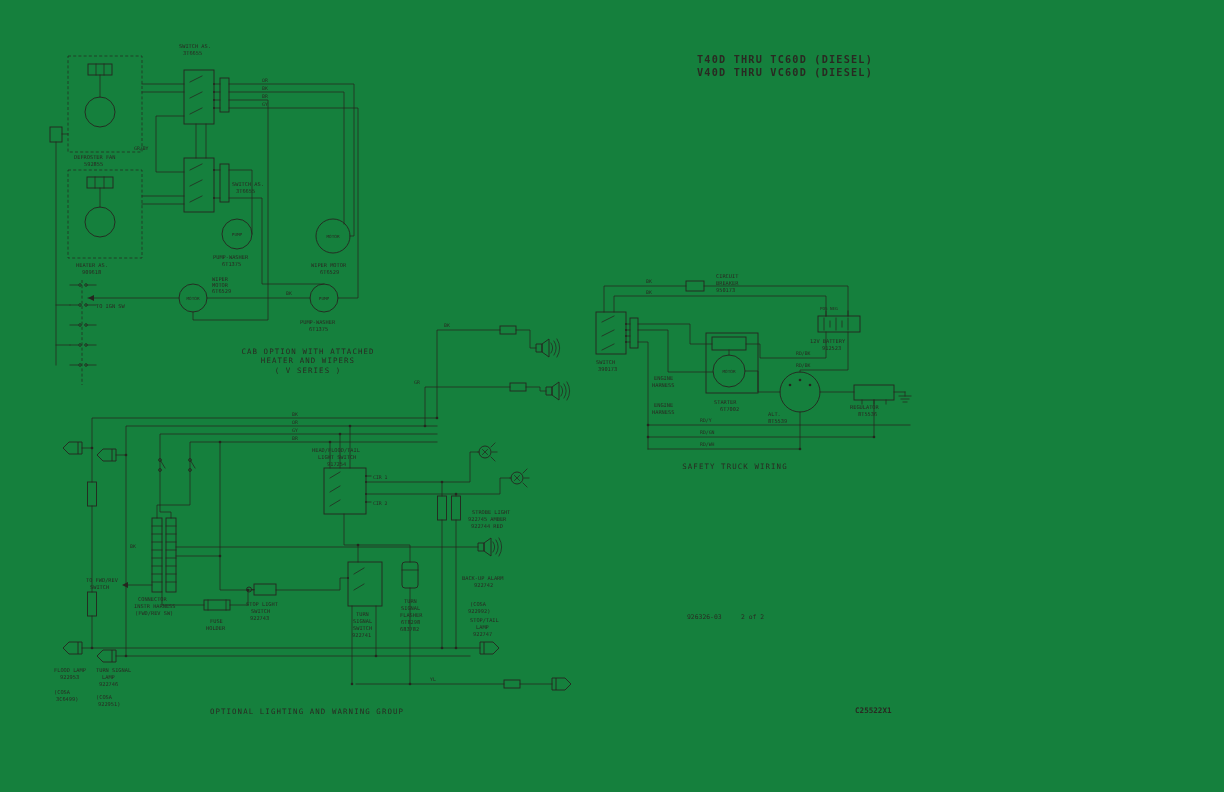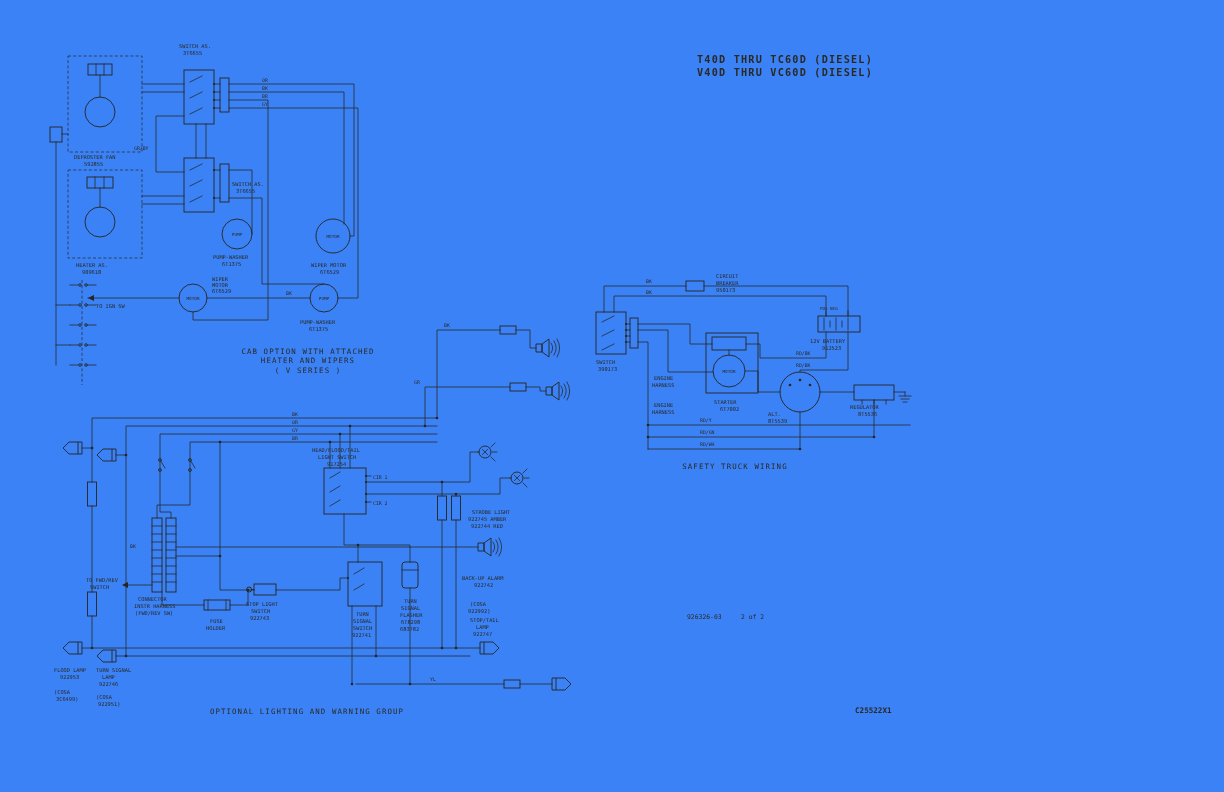--- a/index.html
+++ b/index.html
@@ -1,16 +1,16 @@
 <!DOCTYPE html>
 <html><head>
 <meta charset="utf-8">
 <style>
   html,body{margin:0;padding:0;background:#e8e8e4}
-  .page{position:relative;width:1224px;height:792px;background:#3b82f6;overflow:hidden;margin:0 auto}
+  .page{position:relative;width:1224px;height:792px;background:#15803d;overflow:hidden;margin:0 auto}
   svg{position:absolute;left:0;top:0}
   .w{fill:none;stroke:#26251f;stroke-width:.75;stroke-linecap:square}
   .wd{fill:none;stroke:#26251f;stroke-width:.7;stroke-dasharray:3 2.2}
   .cmp{fill:none;stroke:#26251f;stroke-width:.9}
   .dot{fill:#26251f;stroke:none}
   .pin{fill:#26251f;stroke:none}
   text{font-family:"DejaVu Sans Mono","Liberation Mono",monospace;fill:#2a2922}
   .t{font-size:5.3px}
   .tw{font-size:4.8px}
   .tin{font-size:4.3px;text-anchor:middle}

